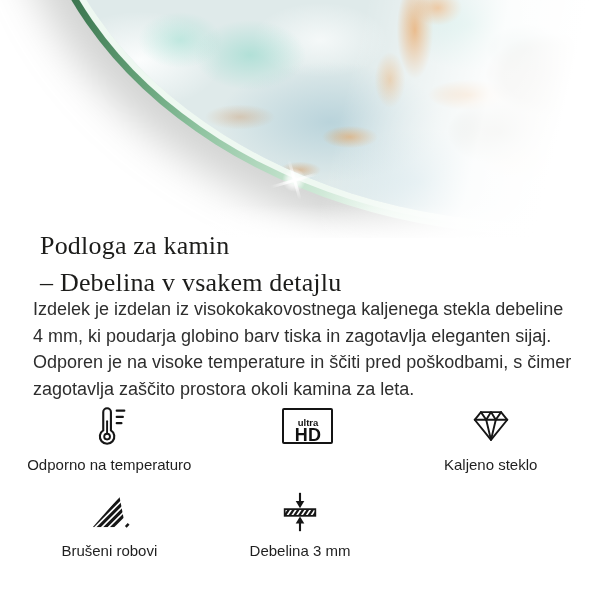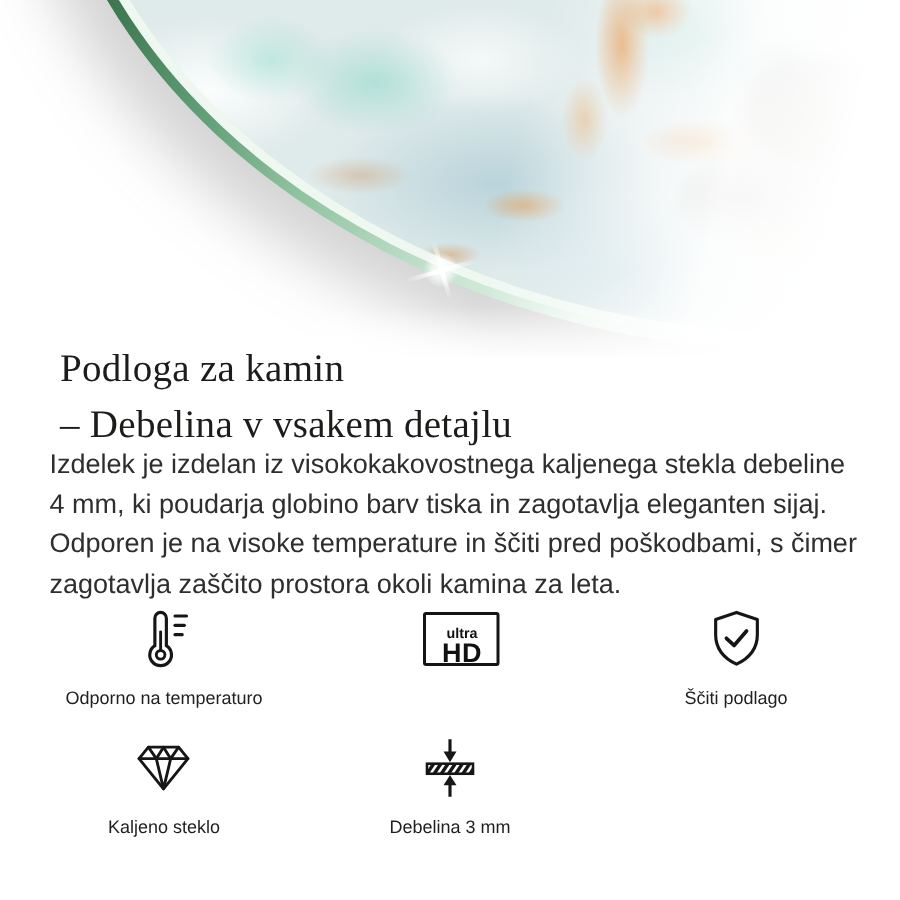--- a/index.html
+++ b/index.html
@@ -62,21 +62,21 @@
            font-size:26px; line-height:37px; color:#1c1c1a; letter-spacing:0.2px; }
   .title span { display:block; }
   .desc { position:absolute; left:33px; top:296px; width:540px;
           font-size:18px; line-height:26.5px; color:#2e2e2e; }
 
   
   .features { position:absolute; left:0; top:402px; width:600px;
               display:grid; grid-template-columns:1fr 1fr 1fr; row-gap:16px; padding:0 14px; }
   .feature { display:flex; flex-direction:column; align-items:center; }
   .icon-wrap { height:48px; display:flex; align-items:center; justify-content:center; }
-  .feature .label { margin-top:8px; font-size:12px; line-height:14px; color:#1f1f1f; text-align:center; }
+  .feature .label { margin-top:8px; font-size:15px; line-height:14px; color:#1f1f1f; text-align:center; }
   .feature svg { display:block; }
   .uhd-box { width:51px; height:36px; border:2.5px solid #141414; border-radius:2px;
              display:flex; flex-direction:column; align-items:center; justify-content:flex-end; color:#111;margin-left:16px; }
   .uhd-top { font-size:9.5px; line-height:10px; font-weight:700; }
   .uhd-bottom { font-size:18px; line-height:14px; font-weight:700; letter-spacing:0.3px; }
 </style>
 </head>
 <body>
 
 <div class="page">
@@ -121,42 +121,54 @@
 
     <div class="feature">
       <div class="icon-wrap">
         <div class="uhd-box">
           <div class="uhd-top">ultra</div>
           <div class="uhd-bottom">HD</div>
         </div>
       </div>
     </div>
 
-    <div class="feature">
-      <div class="icon-wrap">
-        <svg width="46" height="46" viewBox="0 0 48 48" fill="none" stroke="#161616" stroke-width="2.2" stroke-linecap="round" stroke-linejoin="round">
-          <path d="M24 5.5 L38.5 10.5 V21 C38.5 30.5 32.5 37.5 24 41.5 C15.5 37.5 9.5 30.5 9.5 21 V10.5 Z"></path>
-          <path d="M17 23.5 L22.3 28.5 L31 18.5" stroke-width="2.6"></path>
-        </svg>
-      </div>
-      <div class="label">Ščiti podlago</div>
-    </div>
 
     <div class="feature">
       <div class="icon-wrap">
         <svg width="46" height="46" viewBox="0 0 48 48" fill="none" stroke="#161616" stroke-width="2" stroke-linecap="round" stroke-linejoin="round">
           <path d="M13.5 9.5 H34.5 L41 17.5 L24 38.5 L7 17.5 Z"></path>
           <path d="M7 17.5 H41"></path>
           <path d="M13.5 9.5 L19 17.5 L24 9.5 L29 17.5 L34.5 9.5"></path>
           <path d="M19 17.5 L24 38.5 M29 17.5 L24 38.5"></path>
         </svg>
       </div>
       <div class="label">Kaljeno steklo</div>
     </div>
 
+    <div class="feature">
+      <div class="icon-wrap">
+        <svg width="46" height="46" viewBox="0 0 48 48" fill="none">
+          <defs>
+              <clipPath id="bevclip">
+                <polygon points="7,40 41,40 35,8"></polygon>
+              </clipPath>
+            </defs>
+          <g clip-path="url(#bevclip)" stroke="#161616" stroke-width="3.2">
+            <line x1="-14" y1="46" x2="28" y2="4"></line>
+            <line x1="-7" y1="46" x2="35" y2="4"></line>
+            <line x1="0" y1="46" x2="42" y2="4"></line>
+            <line x1="7" y1="46" x2="49" y2="4"></line>
+            <line x1="14" y1="46" x2="56" y2="4"></line>
+            <line x1="21" y1="46" x2="63" y2="4"></line>
+          </g>
+          <line x1="41.5" y1="39.5" x2="44.5" y2="36.5" stroke="#161616" stroke-width="2.6"></line>
+        </svg>
+      </div>
+      <div class="label">Brušeni robovi</div>
+    </div>
 
     <div class="feature">
       <div class="icon-wrap">
         <svg width="46" height="46" viewBox="0 0 48 48" fill="none">
           <defs>
               <clipPath id="barclip">
                 <rect x="8" y="21" width="32" height="7"></rect>
               </clipPath>
             </defs>
           <g clip-path="url(#barclip)" stroke="#161616" stroke-width="2.4">

